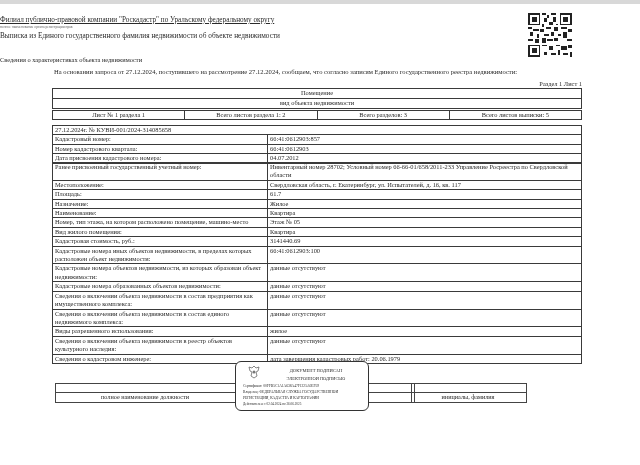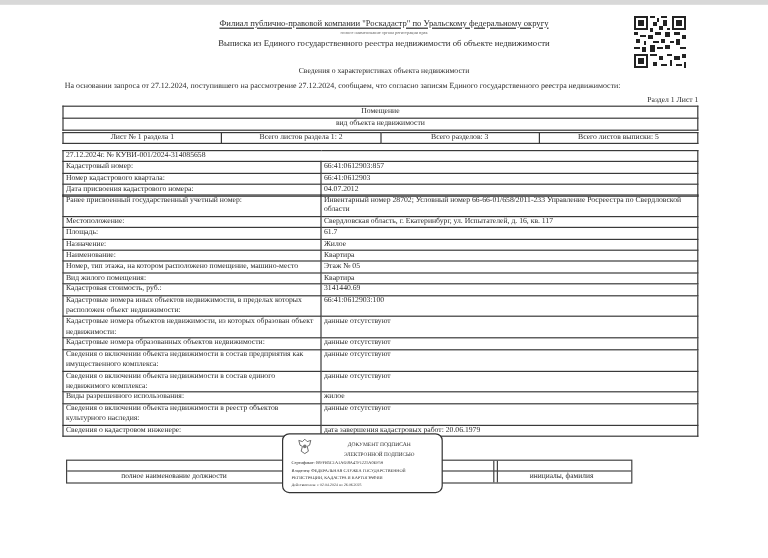--- a/index.html
+++ b/index.html
@@ -3,21 +3,21 @@
 <meta charset="utf-8">
 <style>
   html, body { margin:0; padding:0; }
   body {
     width:640px; height:465px; overflow:hidden; position:relative;
     background:#ffffff; font-family:"Liberation Serif","DejaVu Serif",serif;
     color:#2a2a2a;
   }
   .topband { position:absolute; left:0; top:0; width:640px; height:4px; background:#d8d8d8; }
   .abs { position:absolute; }
-  .center { text-align:center; }
+  .center { }
   .h-org { left:0; width:640px; top:16px; font-size:7.2px; text-decoration:underline; }
   .h-sub { left:0; width:640px; top:25px; font-size:3.6px; color:#666; }
   .h-title { left:0; width:640px; top:31px; font-size:7.3px; }
   .qr { left:528px; top:10px; width:44px; height:50px; }
   .sv-title { left:0; width:640px; top:56px; font-size:6.4px; }
   .basis { left:54px; top:68px; font-size:6.6px; white-space:nowrap; }
   .sheet-ref { right:58px; top:80px; font-size:6.4px; }
   table { border-collapse:collapse; position:absolute; font-size:6.4px; }
   td { border:1px solid #3a3a3a; padding:0 2px; line-height:8.4px; vertical-align:top; }
   .t-head { left:52px; top:88px; width:530px; }
@@ -45,21 +45,21 @@
   .sig-left { left:55px; top:393px; width:180px; font-size:6.2px; text-align:center; }
   .sig-right { left:412px; top:393px; width:112px; font-size:6.2px; text-align:center; }
 </style>
 </head>
 <body>
 
 <div class="topband"></div>
 
 <div class="abs center h-org">Филиал публично-правовой компании "Роскадастр" по Уральскому федеральному округу</div>
 <div class="abs center h-sub">полное наименование органа регистрации прав</div>
-<div class="abs center h-title">Выписка из Единого государственного реестра недвижимости об объекте недвижимости</div>
+<div class="abs center h-title">Выписка из Единого государственного фамилия недвижимости об объекте недвижимости</div>
 
 <svg class="abs qr" viewBox="0 0 25 25" shape-rendering="crispEdges">
   <rect x="0" y="0" width="7" height="7" fill="#222"></rect>
     <rect x="1" y="1" width="5" height="5" fill="#fff"></rect>
     <rect x="2" y="2" width="3" height="3" fill="#222"></rect>
   <rect x="18" y="0" width="7" height="7" fill="#222"></rect>
     <rect x="19" y="1" width="5" height="5" fill="#fff"></rect>
     <rect x="20" y="2" width="3" height="3" fill="#222"></rect>
   <rect x="0" y="18" width="7" height="7" fill="#222"></rect>
     <rect x="1" y="19" width="5" height="5" fill="#fff"></rect>

